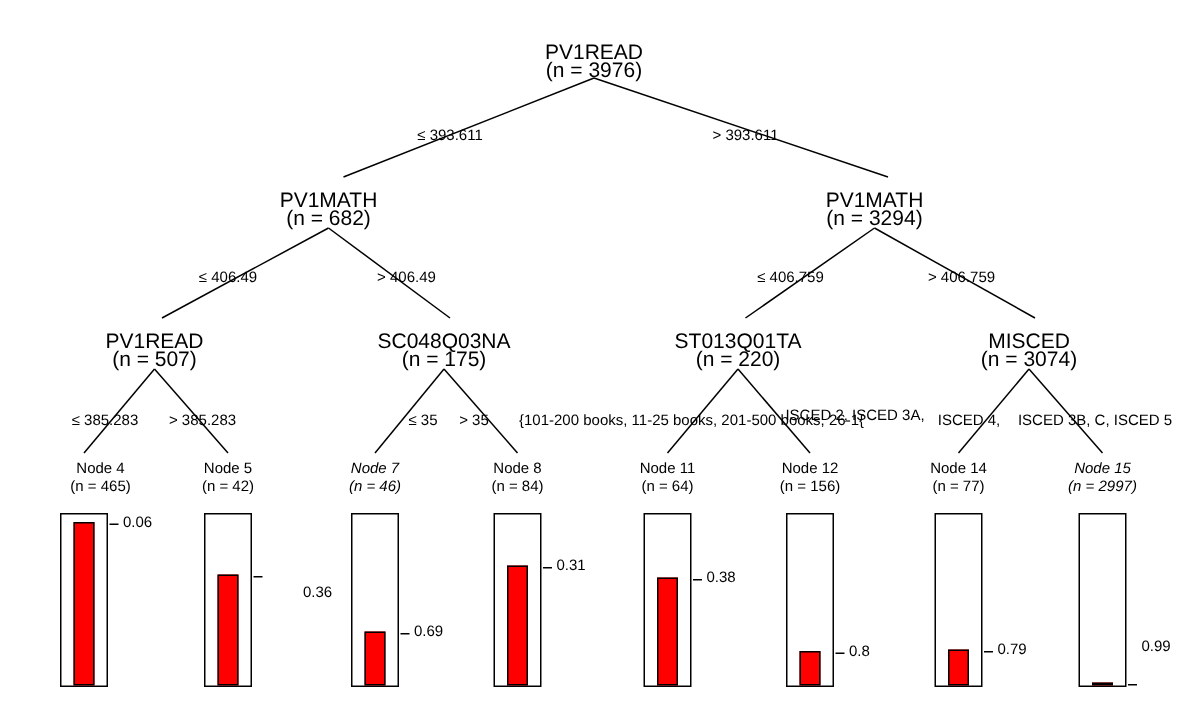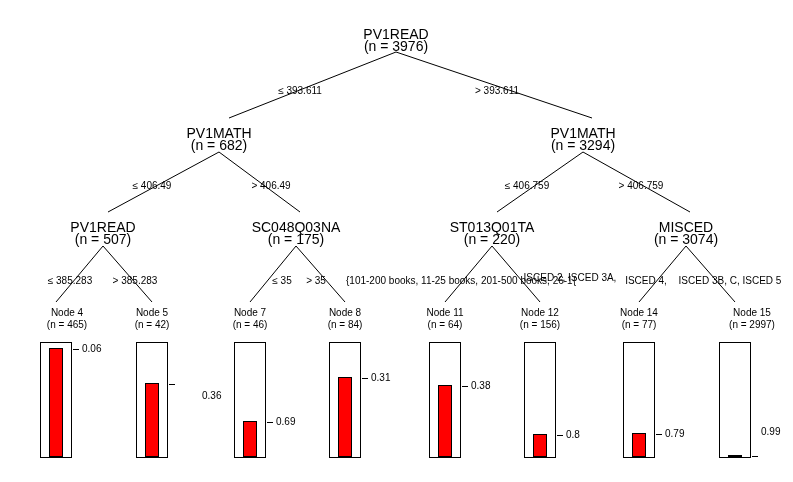--- a/index.html
+++ b/index.html
@@ -106,21 +106,21 @@
     <div class="ticktext" style="left: 82px; top: 344px;">0.06</div>
     <div class="lbl" style="left: 152px; top: 307px;">
       <div>Node 5</div>
       <div>(n = 42)</div>
     </div>
     <div class="panel" style="left: 136px; top: 342px; width: 32px; height: 116px;">
       <div class="bar" style="width: 14px; height: 74px; left: 8px; bottom: 0px; background: rgb(255, 0, 0);"></div>
     </div>
     <div class="tickline" style="left: 169px; top: 384px; width: 6px;"></div>
     <div class="ticktext" style="left: 178px; top: 391px; padding-left: 24px;">0.36</div>
-    <div class="lbl" style="left: 250px; top: 307px;">
+    <div class="lbl" style="left: 250px; top: 307px; font-style: italic;">
       <div>Node 7</div>
       <div>(n = 46)</div>
     </div>
     <div class="panel" style="left: 234px; top: 342px; width: 32px; height: 116px;">
       <div class="bar" style="width: 14px; height: 36px; left: 8px; bottom: 0px; background: rgb(255, 0, 0);"></div>
     </div>
     <div class="tickline" style="left: 267px; top: 422px; width: 6px;"></div>
     <div class="ticktext" style="left: 276px; top: 417px;">0.69</div>
     <div class="lbl" style="left: 345px; top: 307px;">
       <div>Node 8</div>
@@ -151,21 +151,21 @@
     <div class="ticktext" style="left: 566px; top: 430px;">0.8</div>
     <div class="lbl" style="left: 639px; top: 307px;">
       <div>Node 14</div>
       <div>(n = 77)</div>
     </div>
     <div class="panel" style="left: 623px; top: 342px; width: 32px; height: 116px;">
       <div class="bar" style="width: 14px; height: 24px; left: 8px; bottom: 0px; background: rgb(255, 0, 0);"></div>
     </div>
     <div class="tickline" style="left: 656px; top: 434px; width: 6px;"></div>
     <div class="ticktext" style="left: 665px; top: 429px;">0.79</div>
-    <div class="lbl" style="left: 752px; top: 307px;">
+    <div class="lbl" style="left: 735px; top: 307px; font-style: italic;">
       <div>Node 15</div>
       <div>(n = 2997)</div>
     </div>
     <div class="panel" style="left: 719px; top: 342px; width: 32px; height: 116px;">
       <div class="bar" style="width: 14px; height: 2px; left: 8px; bottom: 0px; background: rgb(255, 0, 0);"></div>
     </div>
     <div class="tickline" style="left: 752px; top: 456px; width: 6px;"></div>
     <div class="ticktext" style="left: 761px; top: 427px;">0.99</div>
   </div>
 

